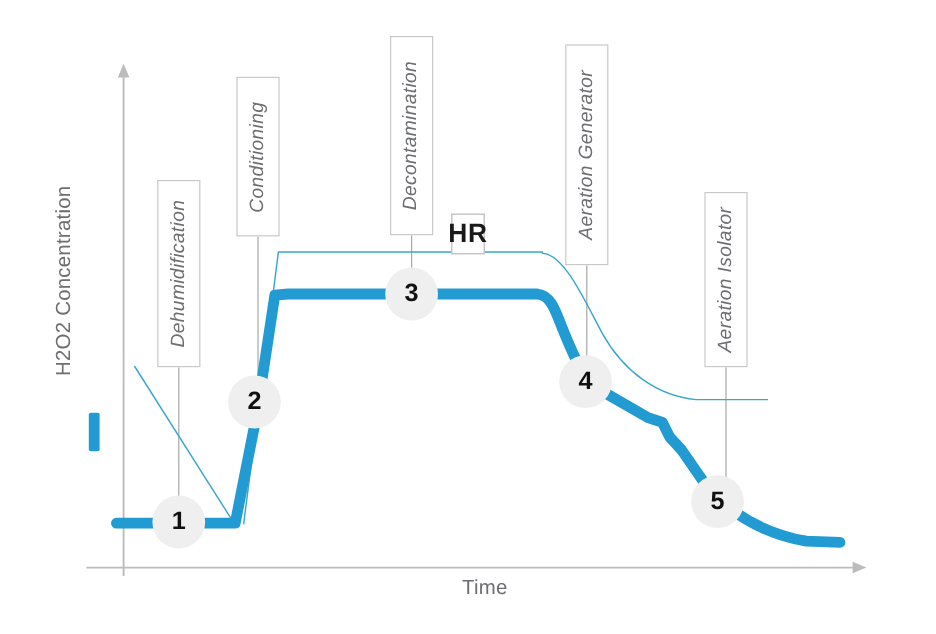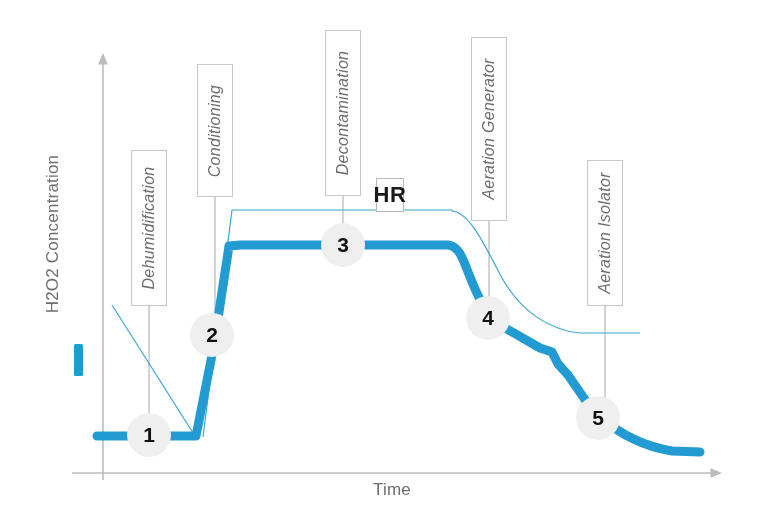--- a/index.html
+++ b/index.html
@@ -13,21 +13,21 @@
 
   
   .axis-label{
     position:absolute;color:#6d6e71;font-size:17px;letter-spacing:.2px;
     white-space:nowrap;
   }
   #ylabel-text{
     left:-42px;top:224px;width:190px;text-align:center;
     transform:rotate(-90deg);transform-origin:center center;
   }
-  #xlabel-text{left:373px;top:480px;}
+  #xlabel-text{left:385px;top:480px;}
 
   
   .callout{
     position:absolute;border:1px solid #c9c9c9;background:#ffffff;
     box-sizing:border-box;
   }
   .callout .ctext{
     position:absolute;left:50%;top:50%;
     transform:translate(-50%,-50%) rotate(-90deg);
     white-space:nowrap;font-style:italic;font-size:16px;color:#6d6e71;

